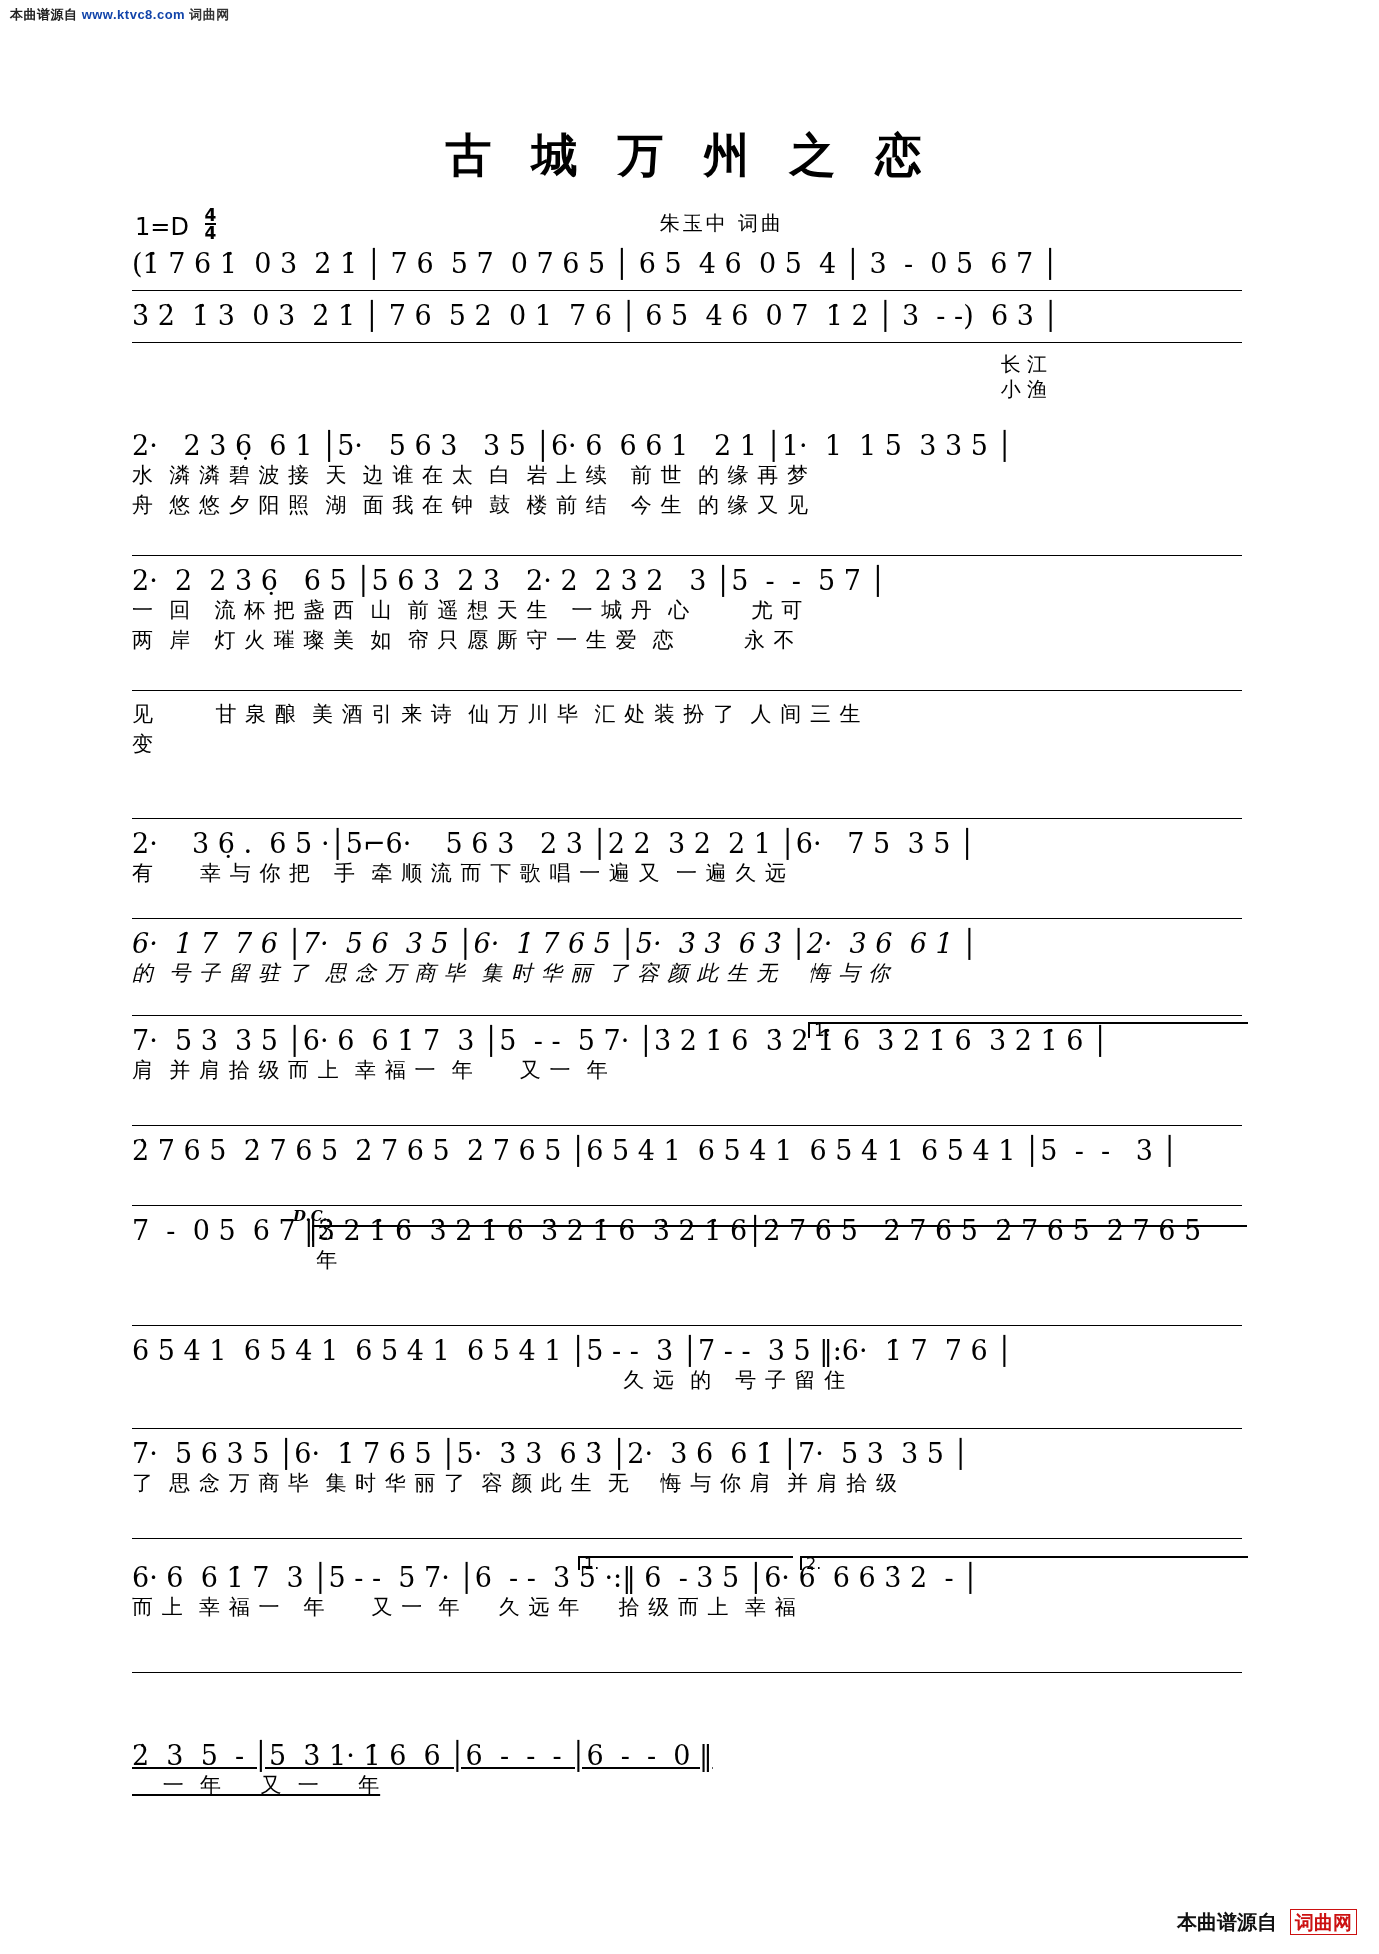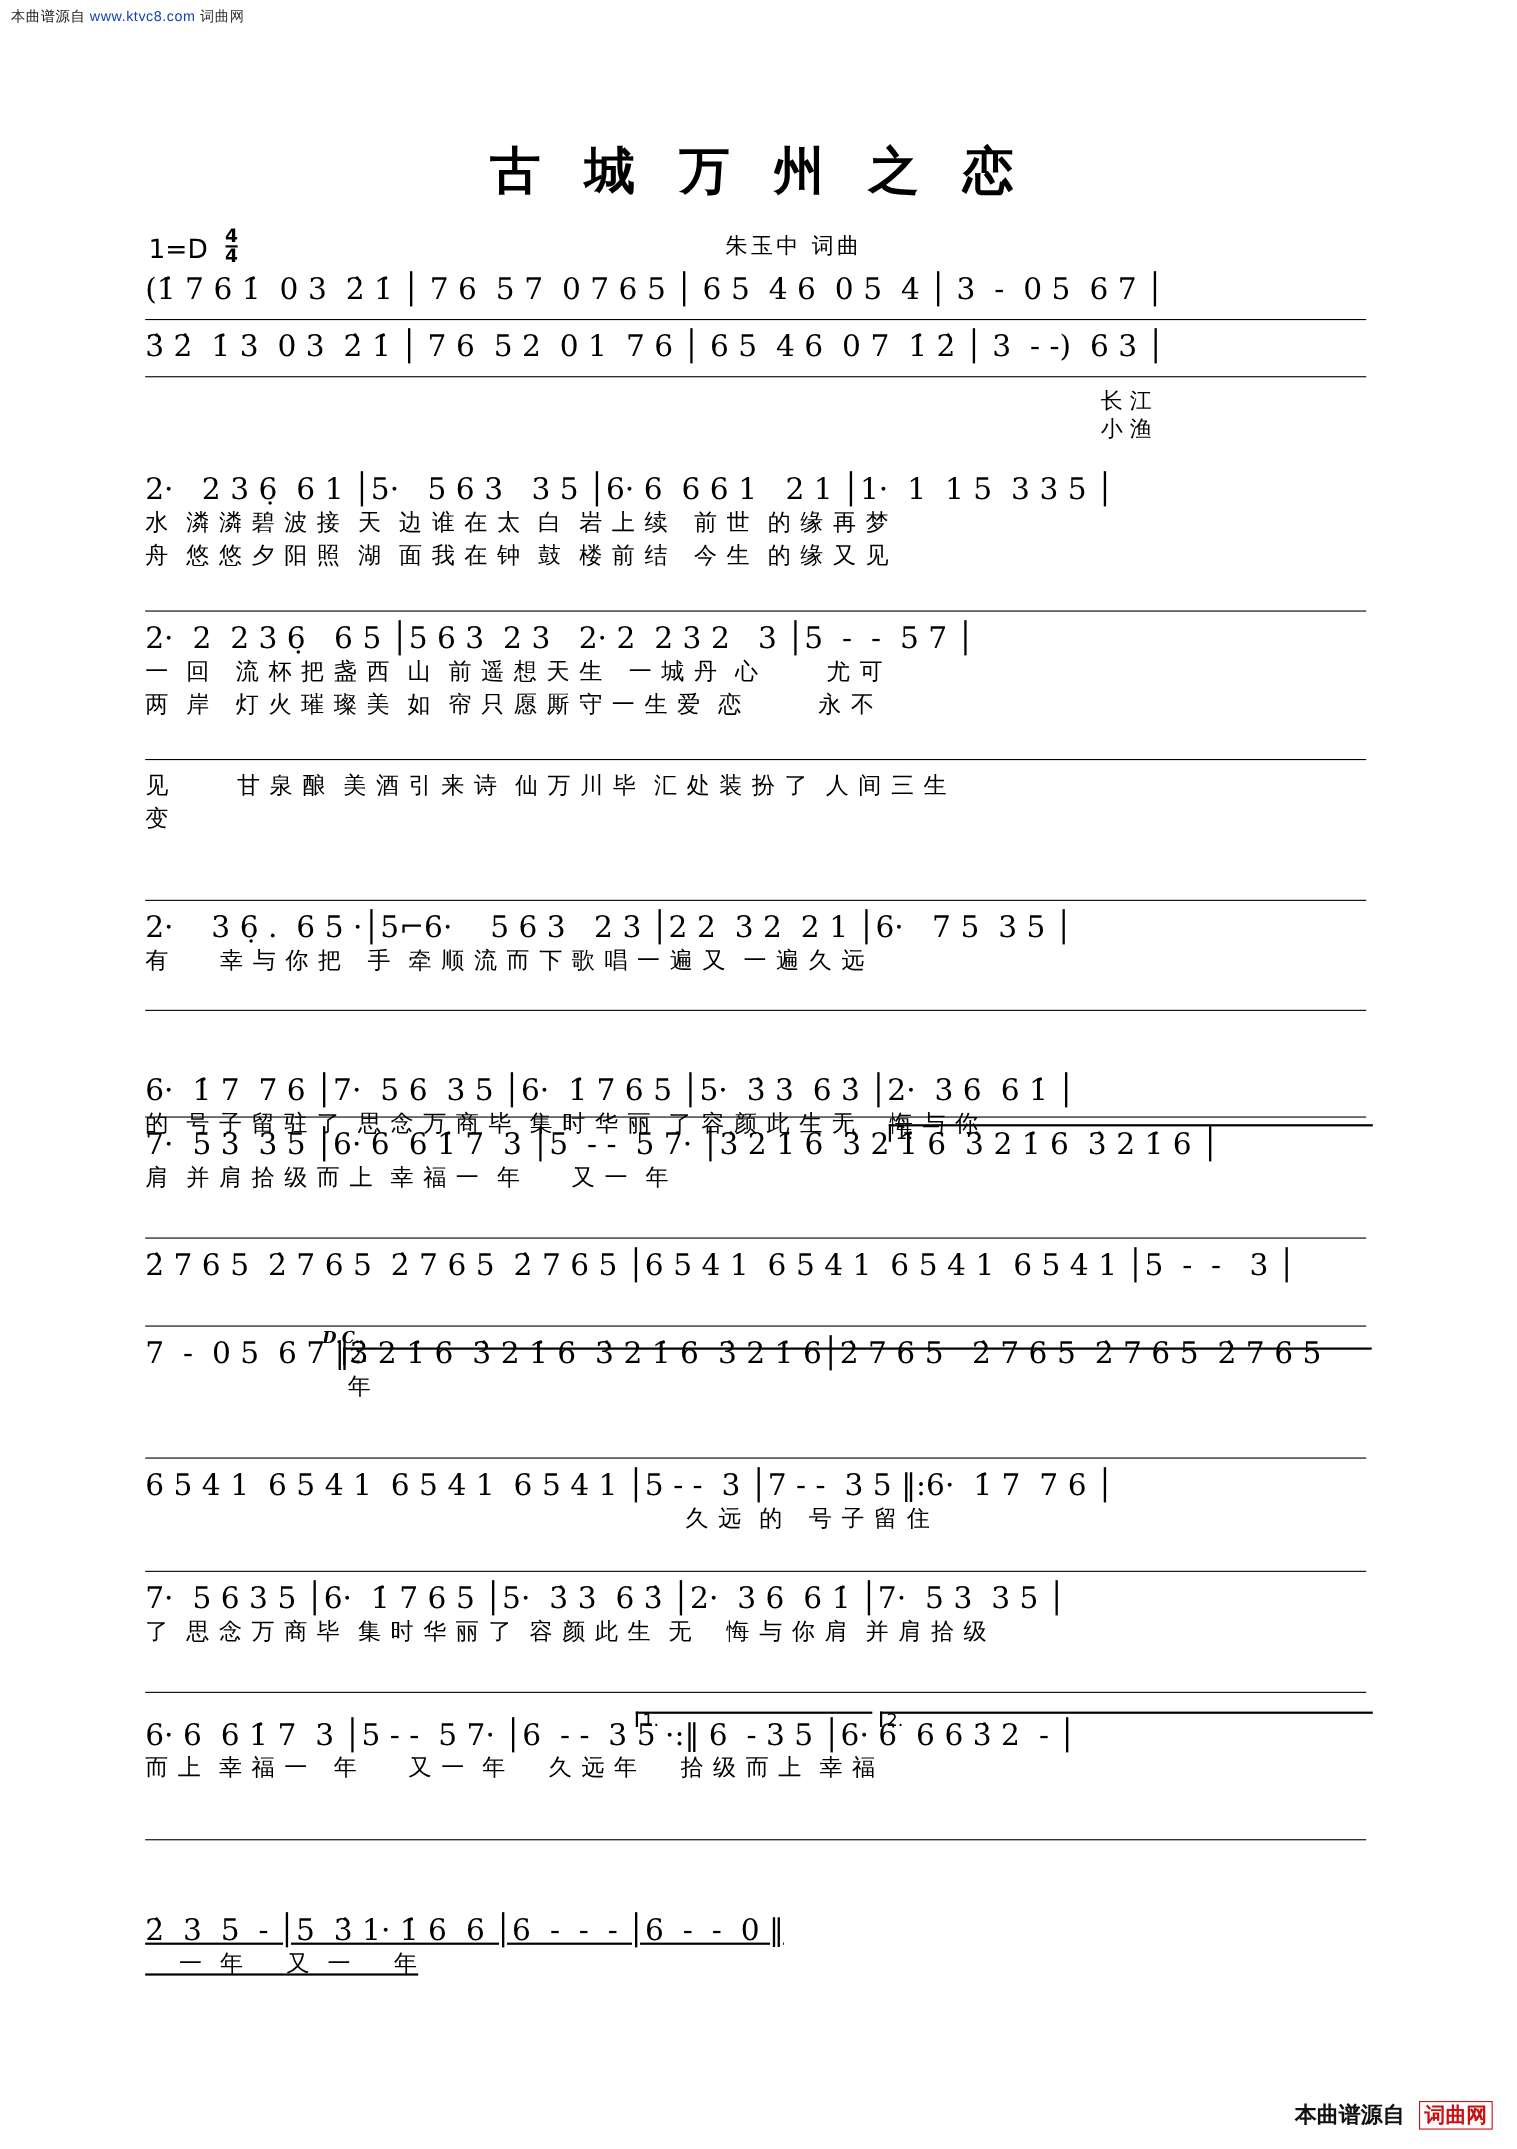--- a/index.html
+++ b/index.html
@@ -7,21 +7,21 @@
     width:1379px;height:1954px;
     background:#ffffff;
     font-family:"Liberation Serif", serif;
     color:#000;
     position:relative;
     overflow:hidden;
   }
   .watermark-top{
     position:absolute;left:10px;top:6px;
     font-size:13px;font-family:"Liberation Sans",sans-serif;
-    color:#222;letter-spacing:0.5px;
+    color:#222;letter-spacing:0.5px;font-weight:bold;
   }
   .watermark-top .url{color:#1144aa;}
   .watermark-top .site{color:#333;}
 
   .sheet{
     position:absolute;left:0;top:0;width:1169px;height:1954px;
   }
   .title{
     position:absolute;top:125px;left:0;width:1379px;text-align:center;
     font-size:46px;font-weight:bold;letter-spacing:12px;
@@ -135,21 +135,21 @@
     <div class="lyric lyric2">变</div>
   </div>
   <div class="staffline" style="top:818px;"></div>
 
   <div class="row" style="top:828px;">
     <div class="notes">2·    3 6̣ .  6 5 ·│‍5⌐6·    5 6 3   2 3 │2 2  3 2  2 1 │6·   7 5  3 5 │</div>
     <div class="lyric">有      幸 与 你 把   手  牵 顺 流 而 下 歌 唱 一 遍 又  一 遍 久 远</div>
   </div>
   <div class="staffline" style="top:918px;"></div>
 
-  <div class="row" style="top:976px;">
+  <div class="row" style="top:928px;font-style:italic;">
     <div class="notes">6·  1̇ 7  7 6 │7·  5 6  3 5 │6·  1̇ 7 6 5 │5·  3̇ 3  6 3̇ │2·  3 6  6 1̇ │</div>
     <div class="lyric">的  号 子 留 驻 了  思 念 万 商 毕  集 时 华 丽  了 容 颜 此 生 无    悔 与 你</div>
   </div>
   <div class="staffline" style="top:1015px;"></div>
 
   <div class="row" style="top:1025px;">
     <div class="notes">7·  5 3  3 5 │6· 6  6 1̇ 7  3 │5  - -  5 7· │3̇ 2 1̇ 6  3̇ 2 1̇ 6  3̇ 2 1̇ 6  3̇ 2 1̇ 6 │</div>
     <div class="lyric">肩  并 肩 拾 级 而 上  幸 福 一  年      又 一  年</div>
   </div>
   <div style="position:absolute;left:808px;top:1022px;width:440px;border-top:2px solid #000;"></div>

